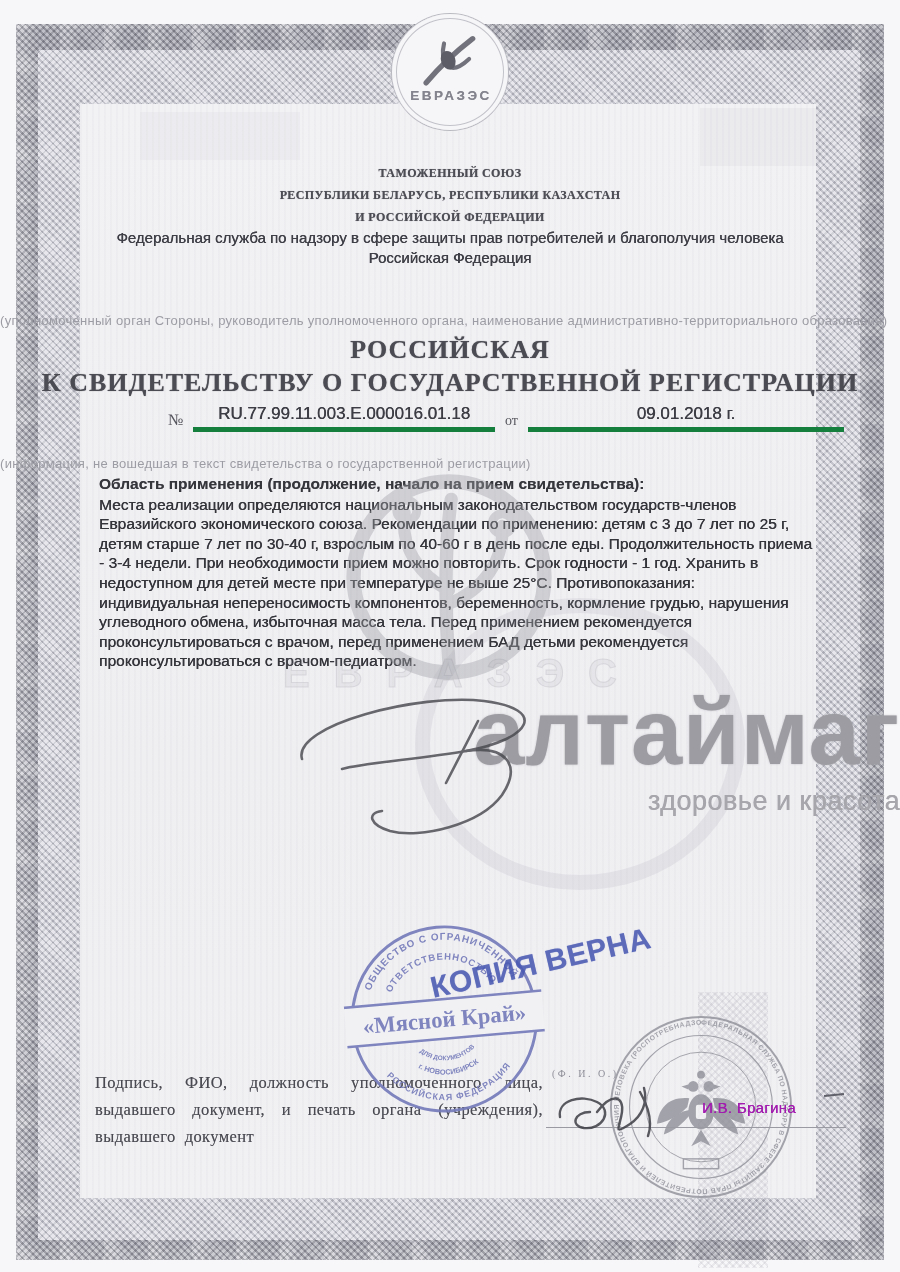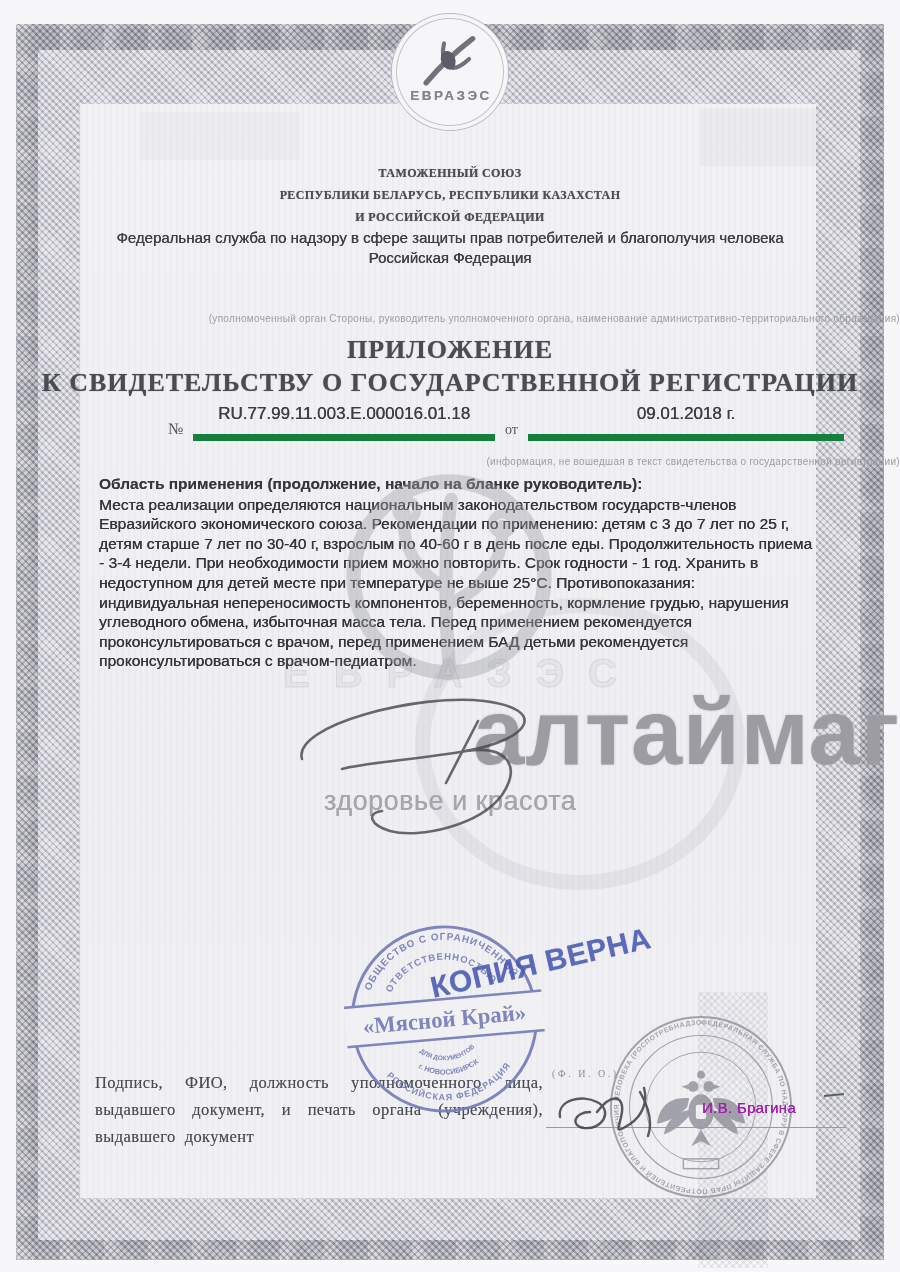--- a/index.html
+++ b/index.html
@@ -33,52 +33,52 @@
     display:flex;flex-direction:column;align-items:center;justify-content:flex-start;}
   .badge svg{margin-top:14px;}
   .badge-label{font-size:13.5px;font-weight:700;letter-spacing:2.5px;color:#84848e;
     padding-left:2px;margin-top:-2px;text-shadow:0 0 .6px rgba(132,132,142,.8);}
 
   
   .hdr{position:absolute;top:162px;left:88px;right:88px;text-align:center;}
   .hdr-serif{font-family:"Liberation Serif",serif;font-weight:700;font-size:12px;line-height:22px;
     letter-spacing:.4px;color:#4d4d55;text-shadow:0 0 .7px rgba(77,77,85,.75);}
   .hdr-sans{font-size:15px;line-height:19.5px;color:#3f3f47;text-shadow:.3px 0 0 currentColor;}
-  .tiny-note{position:absolute;left:0;right:0;text-align:right;font-size:10px;
+  .tiny-note{position:absolute;left:0;right:0;text-align:left;font-size:13px;
     color:#9c9ca4;letter-spacing:.3px;}
 
   .title{position:absolute;top:333px;left:40px;right:40px;text-align:center;
     font-family:"Liberation Serif",serif;font-weight:700;font-size:26px;line-height:33px;
     letter-spacing:1px;color:#4b4b53;text-shadow:0 0 1px rgba(75,75,83,.7);}
 
   
   .numrow{position:absolute;top:404px;left:168px;right:56px;display:flex;align-items:flex-end;gap:10px;
     font-size:17px;color:#3d3d45;}
   .numrow .lbl{font-family:"Liberation Serif",serif;font-size:14px;color:#55555d;padding-bottom:3px;}
-  .numrow .u{border-bottom:7px solid #15803d;text-align:center;padding-bottom:10px;
+  .numrow .u{border-bottom:5px solid #15803d;text-align:center;padding-bottom:3px;
     text-shadow:.3px 0 0 currentColor;}
   .numrow .n1{flex:1.05;}
   .numrow .n2{flex:1.1;}
 
   
   .scope{position:absolute;top:474px;left:99px;width:716px;font-size:15.5px;line-height:19.6px;color:#35353c;}
   .scope .h{font-weight:700;text-shadow:0 0 .5px rgba(53,53,60,.6);margin-bottom:1px;}
   .scope .p{text-shadow:.3px 0 0 currentColor;}
 
   
   .wm-emblem{position:absolute;left:338px;top:466px;width:222px;height:222px;opacity:.40;z-index:1;}
   .wm-ring{position:absolute;left:415px;top:598px;width:300px;height:262px;border-radius:50%;
     border:15px solid rgba(165,165,176,.18);z-index:1;}
   .wm-evrazes{position:absolute;top:651px;left:0;right:0;text-align:center;z-index:1;
     font-size:40px;font-weight:800;letter-spacing:24px;padding-left:24px;
     color:rgba(150,150,160,.10);-webkit-text-stroke:1px rgba(150,150,160,.22);}
   .brand{position:absolute;top:680px;left:0;right:0;text-align:right;z-index:2;
     font-size:92px;font-weight:700;letter-spacing:1px;color:#9c9ca2;
     text-shadow:0 0 2px rgba(150,150,156,.55);}
-  .tagline{position:absolute;top:786px;left:0;right:0;text-align:center;z-index:2;
+  .tagline{position:absolute;top:786px;left:0;right:0;text-align:right;z-index:2;
     font-size:27px;color:#a6a6ac;letter-spacing:.5px;text-shadow:.4px 0 0 currentColor;}
   .sig-big{position:absolute;left:270px;top:663px;z-index:3;}
 
   
   .stamp{position:absolute;left:345px;top:916px;width:198px;height:198px;
     transform:rotate(-5deg);opacity:.92;z-index:3;}
   .kopiya{position:absolute;left:428px;top:946px;z-index:4;font-size:30px;font-weight:800;
     color:#4858b2;transform:rotate(-13deg);letter-spacing:.5px;opacity:.88;
     text-shadow:0 0 1px rgba(72,88,178,.55);}
 
@@ -126,35 +126,35 @@
       <div class="hdr-serif">ТАМОЖЕННЫЙ СОЮЗ</div>
       <div class="hdr-serif">РЕСПУБЛИКИ БЕЛАРУСЬ, РЕСПУБЛИКИ КАЗАХСТАН</div>
       <div class="hdr-serif">И РОССИЙСКОЙ ФЕДЕРАЦИИ</div>
       <div class="hdr-sans">Федеральная служба по надзору в сфере защиты прав потребителей и благополучия человека</div>
       <div class="hdr-sans">Российская Федерация</div>
     </div>
 
     <div class="tiny-note" style="top:313px">(уполномоченный орган Стороны, руководитель уполномоченного органа, наименование административно-территориального образования)</div>
 
     <div class="title">
-      <div>ПРИЛОЖЕНИЕ</div>
+      <div>РОССИЙСКАЯ</div>
       <div>К СВИДЕТЕЛЬСТВУ О ГОСУДАРСТВЕННОЙ РЕГИСТРАЦИИ</div>
     </div>
 
     <div class="numrow">
       <span class="lbl" style="font-size:16px">№</span>
       <span class="u n1">RU.77.99.11.003.Е.000016.01.18</span>
       <span class="lbl">от</span>
       <span class="u n2">09.01.2018 г.</span>
     </div>
 
     <div class="tiny-note" style="top:456px">(информация, не вошедшая в текст свидетельства о государственной регистрации)</div>
 
     <div class="scope">
-      <div class="h">Область применения (продолжение, начало на бланке руководитель):</div>
+      <div class="h">Область применения (продолжение, начало на прием свидетельства):</div>
       <div class="p">Места реализации определяются национальным законодательством государств-членов Евразийского экономического союза. Рекомендации по применению: детям с 3 до 7 лет по 25 г, детям старше 7 лет по 30-40 г, взрослым по 40-60 г в день после еды. Продолжительность приема - 3-4 недели. При необходимости прием можно повторить. Срок годности - 1 год. Хранить в недоступном для детей месте при температуре не выше 25°С. Противопоказания: индивидуальная непереносимость компонентов, беременность, кормление грудью, нарушения углеводного обмена, избыточная масса тела. Перед применением рекомендуется проконсультироваться с врачом, перед применением БАД детьми рекомендуется проконсультироваться с врачом-педиатром.</div>
     </div>
 
     <svg class="wm-emblem" viewBox="0 0 200 200">
       <g fill="none" stroke="#9fa0a6" stroke-linecap="round">
         <circle cx="100" cy="100" r="86" stroke-width="13"></circle>
         <path d="M 100 178 C 96 130 96 72 102 30" stroke-width="12"></path>
         <path d="M 100 112 C 72 98 56 72 60 42" stroke-width="11"></path>
         <path d="M 100 124 C 130 112 150 86 148 54" stroke-width="11"></path>
         <circle cx="62" cy="40" r="9" stroke-width="8"></circle>

